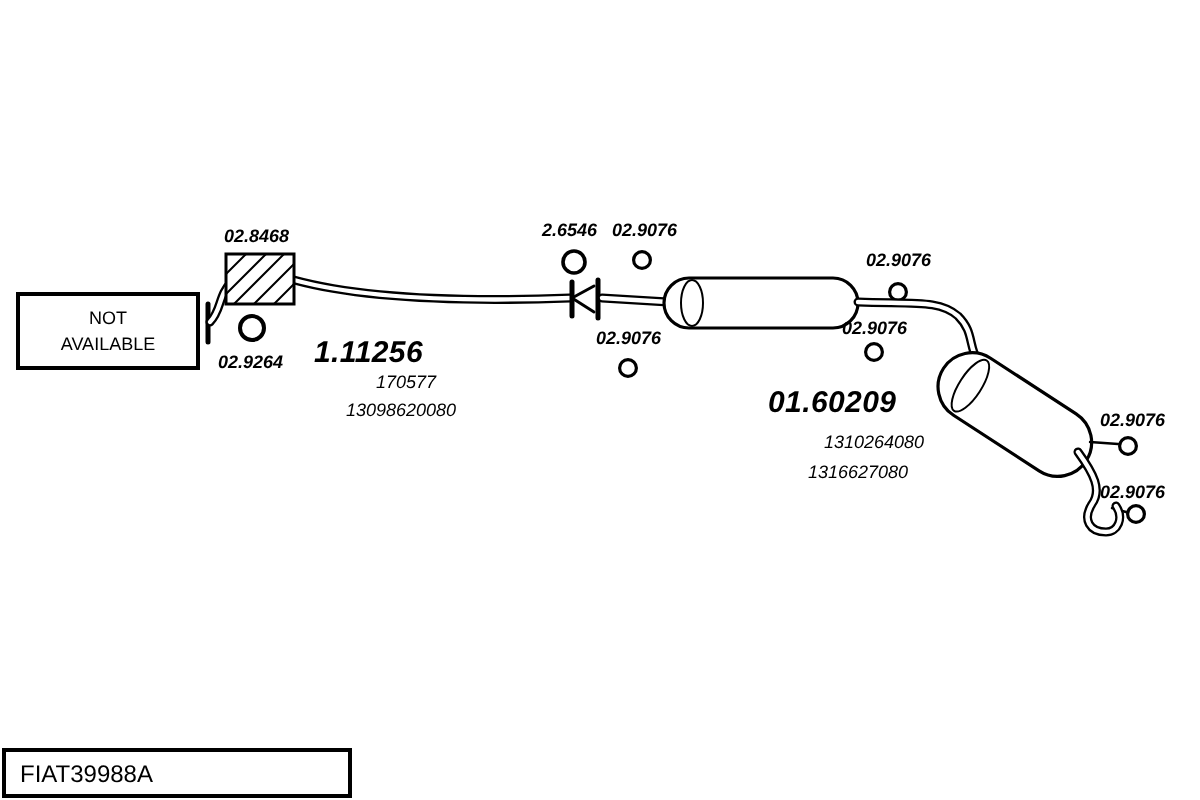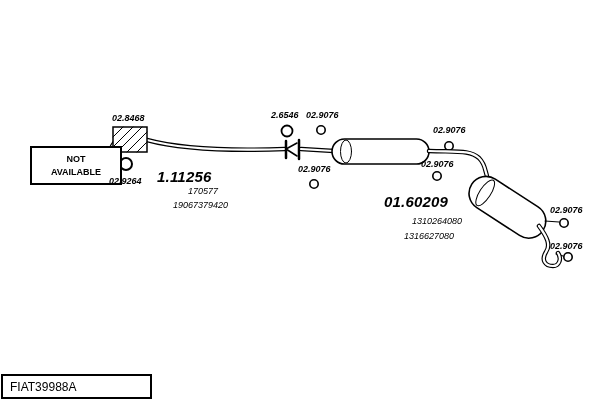--- a/index.html
+++ b/index.html
@@ -8,24 +8,24 @@
   .stage { position:relative; width:600px; height:400px; background:#ffffff; overflow:hidden; }
   svg.art { position:absolute; left:0; top:0; }
   .lbl { position:absolute; white-space:nowrap; color:#000;font-style:italic; }
   .lbl-small { font-size:9px; font-weight:bold; }
   .lbl-big { font-size:15px; font-weight:bold; letter-spacing:0.2px; }
   .lbl-ref { font-size:9px; font-weight:normal; }
   .na-box {
     position:absolute; left:8px; top:146px; width:92px; height:39px;
     border:2px solid #000; background:#fff;
     display:flex; flex-direction:column; align-items:center; justify-content:center;
-    font-size:9px; font-weight:bold; line-height:1.35; text-align:left;margin-left:22px;
+    font-size:9px; font-weight:normal; line-height:1.35; text-align:left;
   }
   .footer-box {
-    position:absolute; left:1px; top:374px; width:151px; height:25px;
+    position:absolute; left:1px; top:374px; width:175px; height:25px;
     border:2px solid #000; background:#fff;
     display:flex; align-items:center; padding-left:7px;
     font-size:12px; font-weight:normal;
   }
 </style>
 </head>
 <body>
 
 <div class="stage">
 
@@ -94,21 +94,21 @@
 
   <div class="na-box">
     <span>NOT</span>
     <span>AVAILABLE</span>
   </div>
 
   <div class="lbl lbl-big" style="left:157px;top:168px">1.11256</div>
   <div class="lbl lbl-big" style="left:384px;top:193px">01.60209</div>
 
   <div class="lbl lbl-ref" style="left:188px;top:186px">170577</div>
-  <div class="lbl lbl-ref" style="left:173px;top:200px">19067379420</div>
+  <div class="lbl lbl-ref" style="left:173px;top:200px">13098620080</div>
   <div class="lbl lbl-ref" style="left:412px;top:216px">1310264080</div>
   <div class="lbl lbl-ref" style="left:404px;top:231px">1316627080</div>
 
   <div class="lbl lbl-small" style="left:112px;top:113px">02.8468</div>
   <div class="lbl lbl-small" style="left:109px;top:176px">02.9264</div>
   <div class="lbl lbl-small" style="left:271px;top:110px">2.6546</div>
   <div class="lbl lbl-small" style="left:306px;top:110px">02.9076</div>
   <div class="lbl lbl-small" style="left:298px;top:164px">02.9076</div>
   <div class="lbl lbl-small" style="left:433px;top:125px">02.9076</div>
   <div class="lbl lbl-small" style="left:421px;top:159px">02.9076</div>

